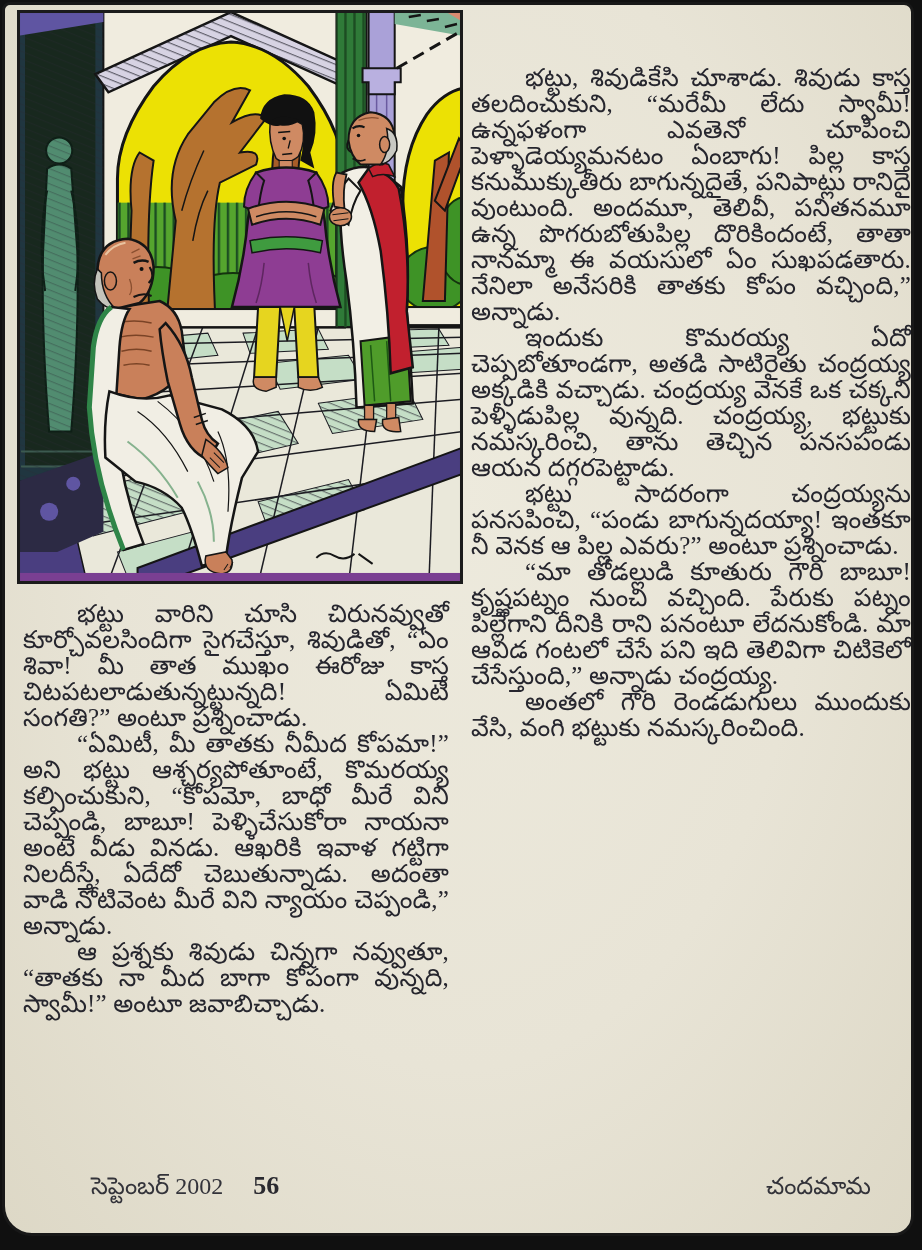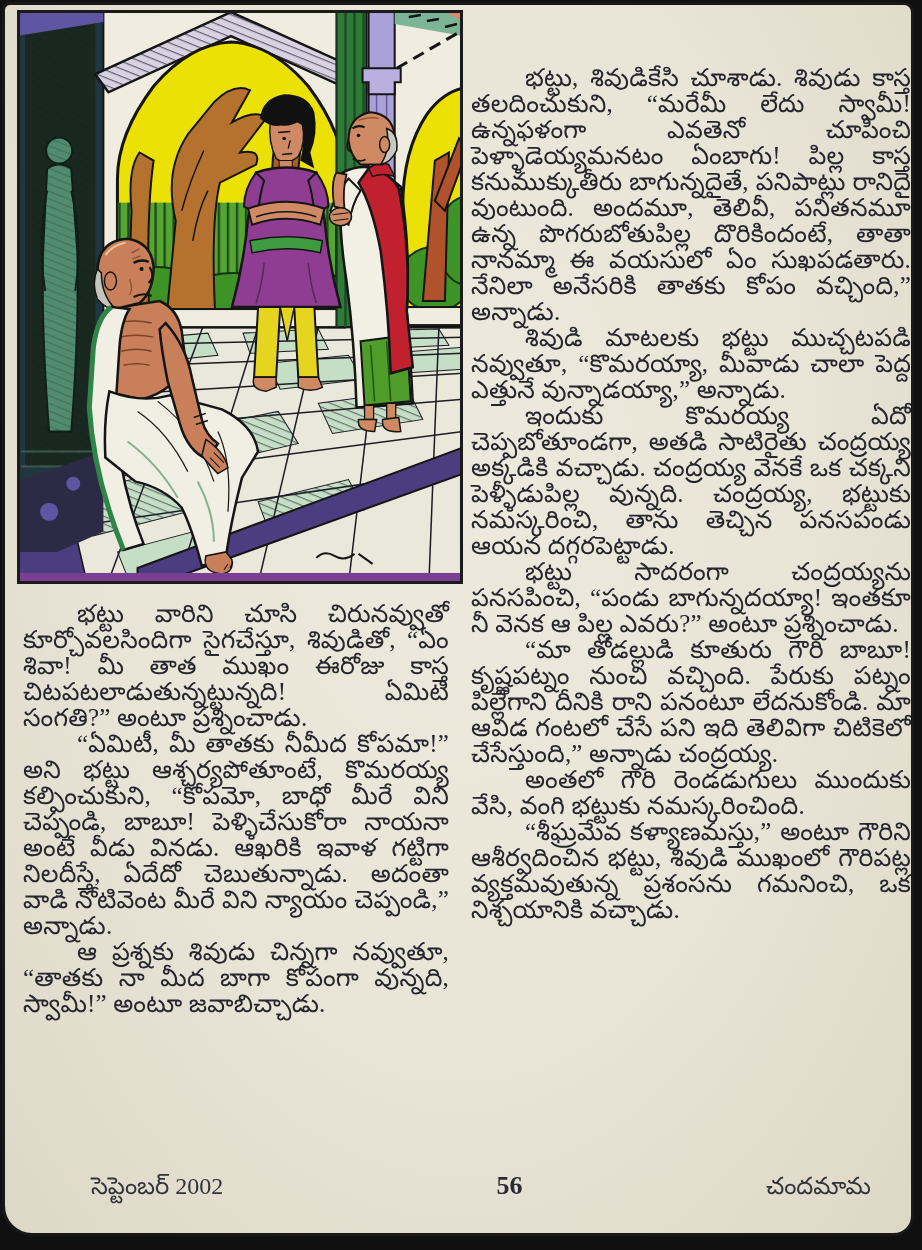--- a/index.html
+++ b/index.html
@@ -31,21 +31,21 @@
   .column p{margin:0;text-indent:54px;}
   .col-right{left:466px;top:60px;width:440px;}
   .col-left{left:18px;top:596px;width:426px;}
   .footer{
     position:absolute;left:86px;right:40px;top:1166px;
     display:flex;align-items:baseline;
     font-size:24px;color:#33333a;
   }
   .footer .issue{flex:0 0 auto;}
   .footer .pageno{
-    flex:1 1 auto;text-align:center;
+    flex:1 1 auto;
     font-weight:bold;font-size:26px;color:#2a2a30;
     padding-left:30px;
   }
   .footer .magname{flex:0 0 auto;}
 </style>
 </head>
 <body>
 
 <div class="page">
 
@@ -252,26 +252,24 @@
 
       <path d="M298,546 q8,-8 18,-2 q10,6 20,-2 M340,542 l14,10" fill="none" stroke="#151515" stroke-width="2"></path>
 
       <rect x="0" y="561" width="444" height="11" fill="#7a3f92"></rect>
       <rect x="1.5" y="1.5" width="441" height="569" fill="none" stroke="#1b1b1b" stroke-width="3"></rect>
     </svg>
   </div>
 
   <div class="column col-right">
     <p>భట్టు, శివుడికేసి చూశాడు. శివుడు కాస్త తలదించుకుని, “మరేమీ లేదు స్వామీ! ఉన్నఫళంగా ఎవతెనో చూపించి పెళ్ళాడెయ్యమనటం ఏంబాగు! పిల్ల కాస్త కనుముక్కుతీరు బాగున్నదైతే, పనిపాట్లు రానిదై వుంటుంది. అందమూ, తెలివీ, పనితనమూ ఉన్న పొగరుబోతుపిల్ల దొరికిందంటే, తాతా నానమ్మా ఈ వయసులో ఏం సుఖపడతారు. నేనిలా అనేసరికి తాతకు కోపం వచ్చింది,” అన్నాడు.</p>
-    <p>శివుడి మాటలకు భట్టు ముచ్చటపడి నవ్వుతూ, “కొమరయ్యా, మీవాడు చాలా పెద్ద ఎత్తునే వున్నాడయ్యా,” అన్నాడు.</p>
     <p>ఇందుకు కొమరయ్య ఏదో చెప్పబోతూండగా, అతడి సాటిరైతు చంద్రయ్య అక్కడికి వచ్చాడు. చంద్రయ్య వెనకే ఒక చక్కని పెళ్ళీడుపిల్ల వున్నది. చంద్రయ్య, భట్టుకు నమస్కరించి, తాను తెచ్చిన పనసపండు ఆయన దగ్గరపెట్టాడు.</p>
     <p>భట్టు సాదరంగా చంద్రయ్యను పనసపించి, “పండు బాగున్నదయ్యా! ఇంతకూ నీ వెనక ఆ పిల్ల ఎవరు?” అంటూ ప్రశ్నించాడు.</p>
     <p>“మా తోడల్లుడి కూతురు గౌరి బాబూ! కృష్ణపట్నం నుంచి వచ్చింది. పేరుకు పట్నం పిల్లేగాని దీనికి రాని పనంటూ లేదనుకోండి. మా ఆవిడ గంటలో చేసే పని ఇది తెలివిగా చిటికెలో చేసేస్తుంది,” అన్నాడు చంద్రయ్య.</p>
     <p>అంతలో గౌరి రెండడుగులు ముందుకు వేసి, వంగి భట్టుకు నమస్కరించింది.</p>
-    <p>“శీఘ్రమేవ కళ్యాణమస్తు,” అంటూ గౌరిని ఆశీర్వదించిన భట్టు, శివుడి ముఖంలో గౌరిపట్ల వ్యక్తమవుతున్న ప్రశంసను గమనించి, ఒక నిశ్చయానికి వచ్చాడు.</p>
   </div>
 
   <div class="column col-left">
     <p>భట్టు వారిని చూసి చిరునవ్వుతో కూర్చోవలసిందిగా సైగచేస్తూ, శివుడితో, “ఏం శివా! మీ తాత ముఖం ఈరోజు కాస్త చిటపటలాడుతున్నట్టున్నది! ఏమిటి సంగతి?” అంటూ ప్రశ్నించాడు.</p>
     <p>“ఏమిటీ, మీ తాతకు నీమీద కోపమా!” అని భట్టు ఆశ్చర్యపోతూంటే, కొమరయ్య కల్పించుకుని, “కోపమో, బాధో మీరే విని చెప్పండి, బాబూ! పెళ్ళిచేసుకోరా నాయనా అంటే వీడు వినడు. ఆఖరికి ఇవాళ గట్టిగా నిలదీస్తే, ఏదేదో చెబుతున్నాడు. అదంతా వాడి నోటివెంట మీరే విని న్యాయం చెప్పండి,” అన్నాడు.</p>
     <p>ఆ ప్రశ్నకు శివుడు చిన్నగా నవ్వుతూ, “తాతకు నా మీద బాగా కోపంగా వున్నది, స్వామీ!” అంటూ జవాబిచ్చాడు.</p>
   </div>
 
   <div class="footer">
     <span class="issue">సెప్టెంబర్ 2002</span>

